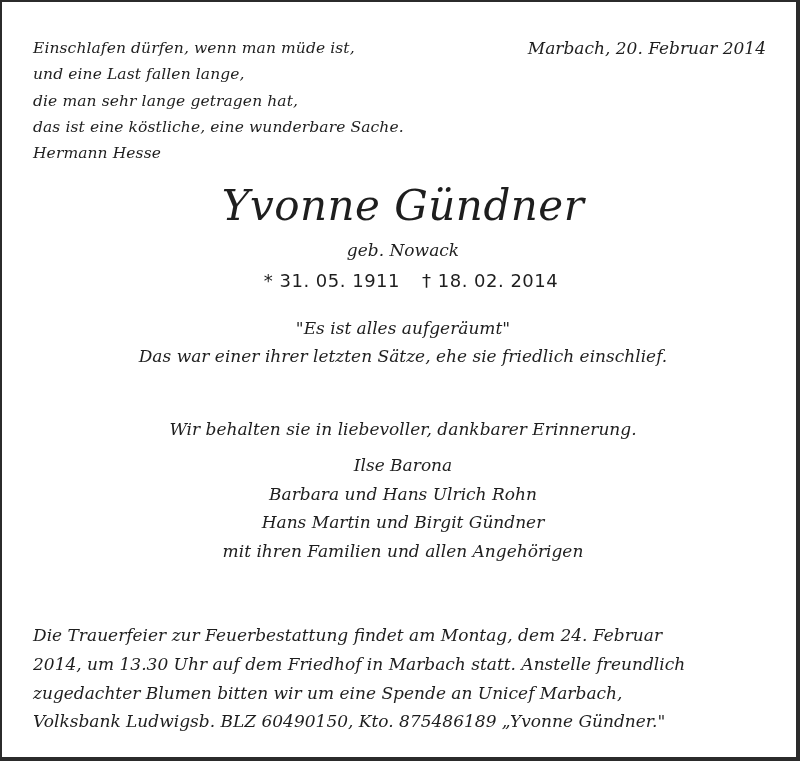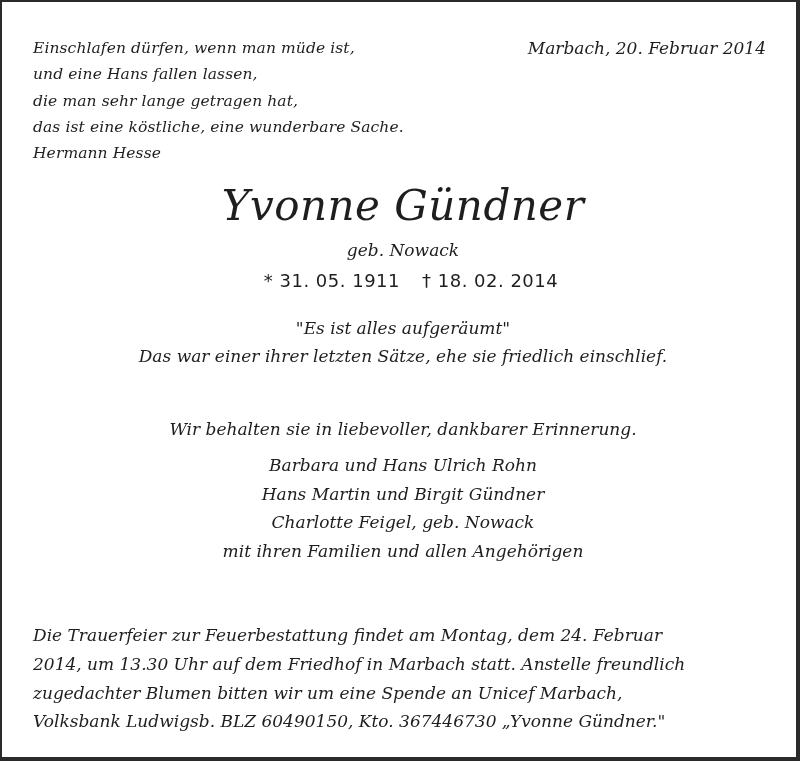--- a/index.html
+++ b/index.html
@@ -97,21 +97,21 @@
     }
     .service .line { display: block; white-space: nowrap; }
   </style>
 </head>
 <body>
 
 <div class="notice">
 
   <div class="poem">
     <span class="line">Einschlafen dürfen, wenn man müde ist,</span>
-    <span class="line">und eine Hans fallen lassen,</span>
+    <span class="line">und eine Last fallen lange,</span>
     <span class="line">die man sehr lange getragen hat,</span>
     <span class="line">das ist eine köstliche, eine wunderbare Sache.</span>
     <span class="line">Hermann Hesse</span>
   </div>
 
   <div class="place-date">Marbach, 20. Februar 2014</div>
 
   <div class="center-block deceased-name">Yvonne Gündner</div>
 
   <div class="center-block birth-name">geb. Nowack</div>
@@ -121,26 +121,26 @@
   </div>
 
   <div class="center-block quote">
     <span class="line">"Es ist alles aufgeräumt"</span>
     <span class="line">Das war einer ihrer letzten Sätze, ehe sie friedlich einschlief.</span>
   </div>
 
   <div class="center-block remembrance">Wir behalten sie in liebevoller, dankbarer Erinnerung.</div>
 
   <div class="center-block signers">
+    <span class="line">Ilse Barona</span>
     <span class="line">Barbara und Hans Ulrich Rohn</span>
     <span class="line">Hans Martin und Birgit Gündner</span>
-    <span class="line">Charlotte Feigel, geb. Nowack</span>
     <span class="line">mit ihren Familien und allen Angehörigen</span>
   </div>
 
   <div class="service">
     <span class="line">Die Trauerfeier zur Feuerbestattung findet am Montag, dem 24. Februar</span>
     <span class="line">2014, um 13.30 Uhr auf dem Friedhof in Marbach statt. Anstelle freundlich</span>
     <span class="line">zugedachter Blumen bitten wir um eine Spende an Unicef Marbach,</span>
-    <span class="line">Volksbank Ludwigsb. BLZ 60490150, Kto. 367446730 „Yvonne Gündner."</span>
+    <span class="line">Volksbank Ludwigsb. BLZ 60490150, Kto. 875486189 „Yvonne Gündner."</span>
   </div>
 
 </div>
 
 </body></html>

